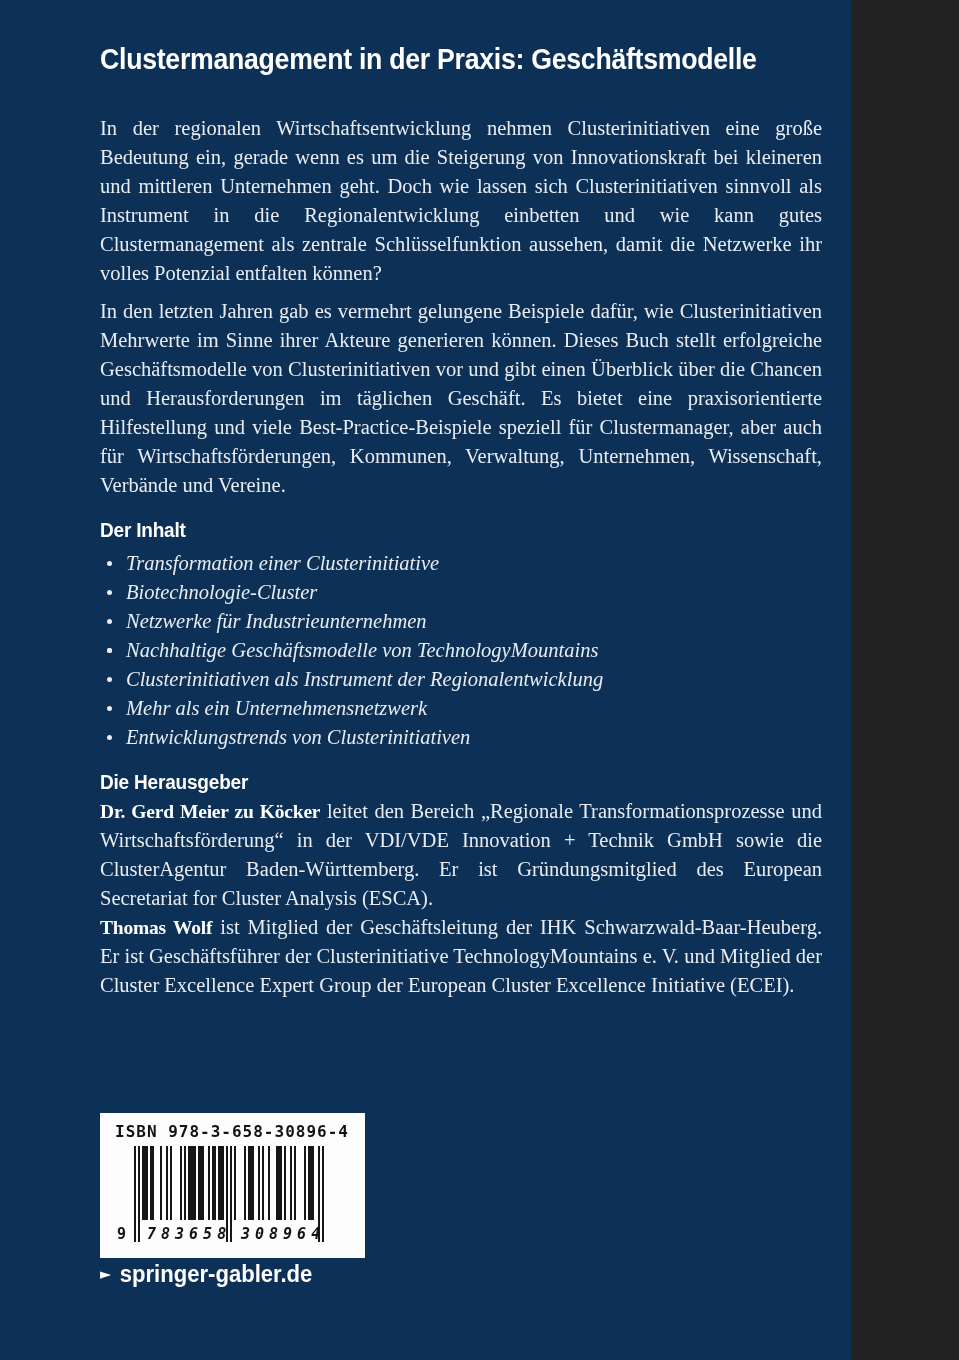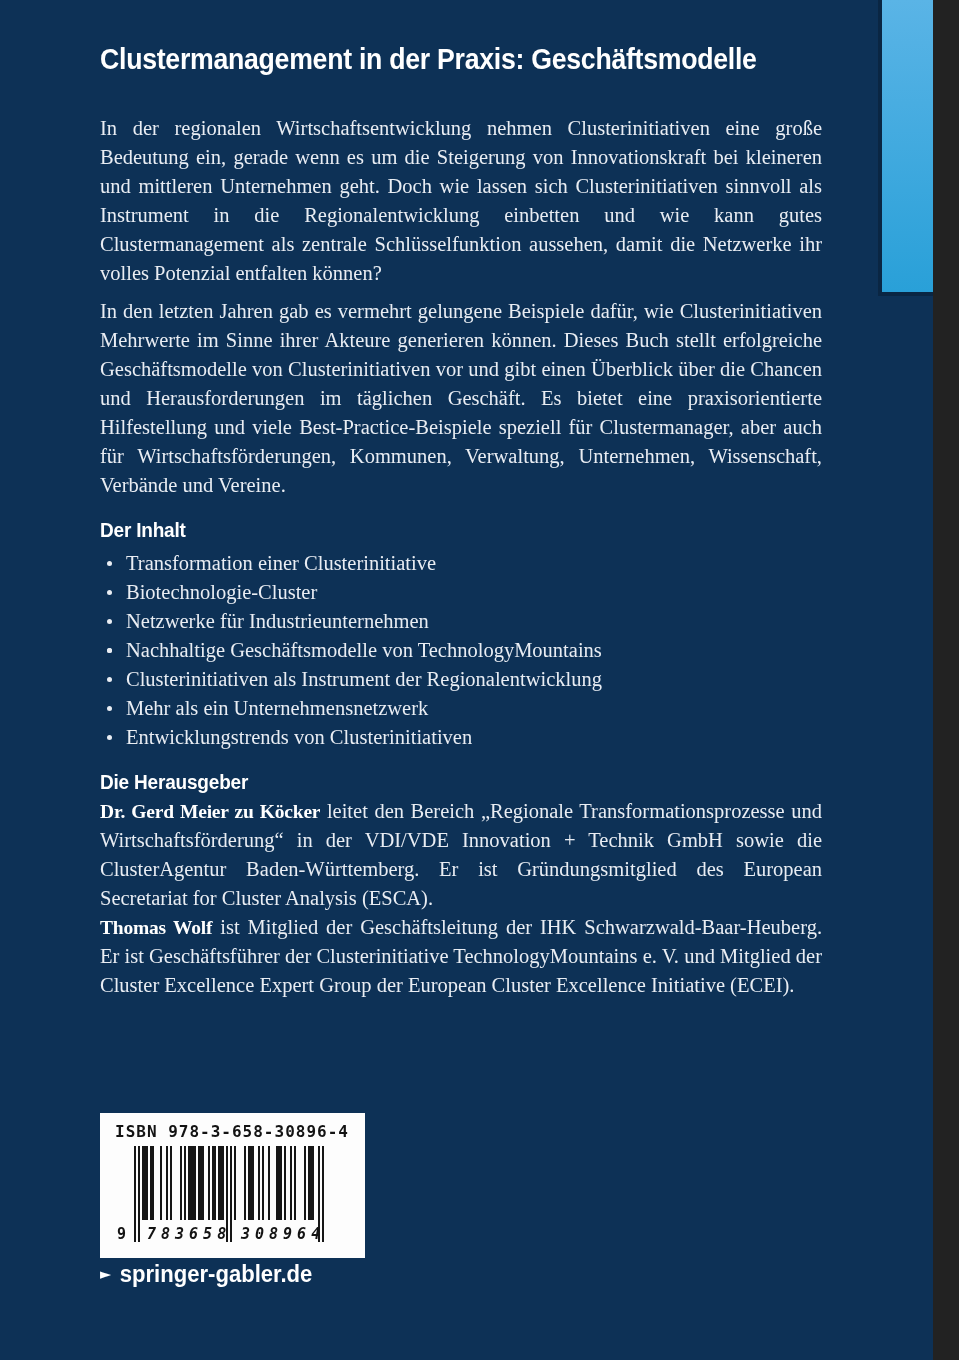--- a/index.html
+++ b/index.html
@@ -1,32 +1,32 @@
 <!DOCTYPE html>
 <html><head>
 <meta charset="utf-8">
 <style>
   html,body{margin:0;padding:0;background:#222;}
-  .page{position:relative;width:933px;height:1360px;background:var(--bg,#0d3156);overflow:hidden;
+  .page{position:relative;width:851px;height:1360px;background:var(--bg,#0d3156);overflow:hidden;
         font-family:"Liberation Serif",serif;}
   .stripe{position:absolute;top:0;left:878px;width:81px;height:292px;
           background:linear-gradient(180deg,var(--stripe-top,#5ab4e6),var(--stripe-bottom,#29a0d8));
           border-left:4px solid #0a2643;border-bottom:4px solid #0a2643;}
   .content{position:absolute;left:100px;top:0;width:722px;color:var(--text,#e9edf3);}
   h1.title{margin:42px 0 0;font-family:"Liberation Sans",sans-serif;font-weight:700;
            font-size:29px;line-height:34px;color:#fff;letter-spacing:-0.3px;
            transform:scaleX(0.92);transform-origin:left center;white-space:nowrap;}
   p.body{margin:0;font-size:20.5px;line-height:29px;text-align:justify;}
   p.p1{margin-top:38px;}
   p.p2{margin-top:9px;}
   h2.sect{margin:16px 0 0;font-family:"Liberation Sans",sans-serif;font-weight:700;
           font-size:20px;line-height:29px;color:#fff;letter-spacing:-0.2px;
           transform:scaleX(0.95);transform-origin:left center;}
   ul.toc{list-style:none;margin:4px 0 0;padding:0;font-size:20.5px;line-height:29px;}
-  ul.toc li{position:relative;padding-left:26px;}
+  ul.toc li{position:relative;padding-left:26px;font-style:italic;}
   .dot{position:absolute;left:7px;top:12px;width:5px;height:5px;border-radius:50%;background:#e9edf3;}
   .ed-name{font-family:Liberation Serif, serif;font-weight:700;font-size:19.5px;
            letter-spacing:-0.2px;color:#fff;}
   .isbn-box{position:absolute;left:100px;top:1113px;width:265px;height:145px;background:#fdfdfd;
             box-sizing:border-box;padding:9px 0 0 0;}
   .isbn-label{margin-left:15px;font-family:"DejaVu Sans Mono","Liberation Mono",monospace;
               font-weight:700;font-size:16px;letter-spacing:1px;color:#131313;}
   .barcode{position:relative;display:flex;align-items:flex-start;height:96px;width:190px;
            margin:5px 0 0 34px;}
   .module{width:2px;height:74px;flex:0 0 2px;}

